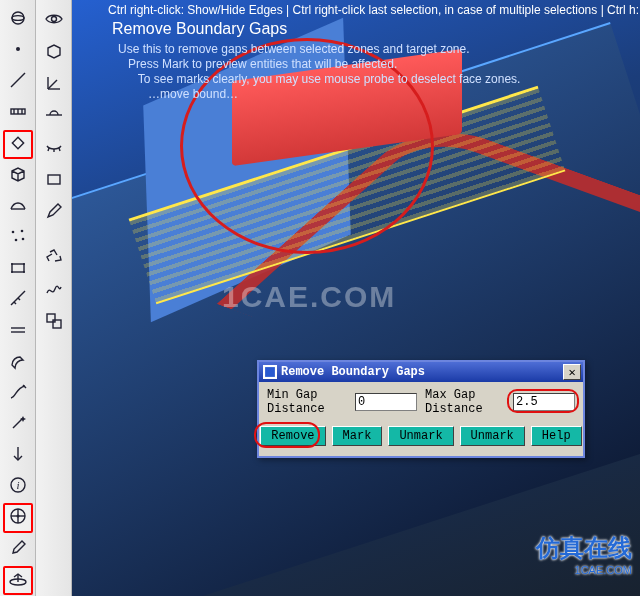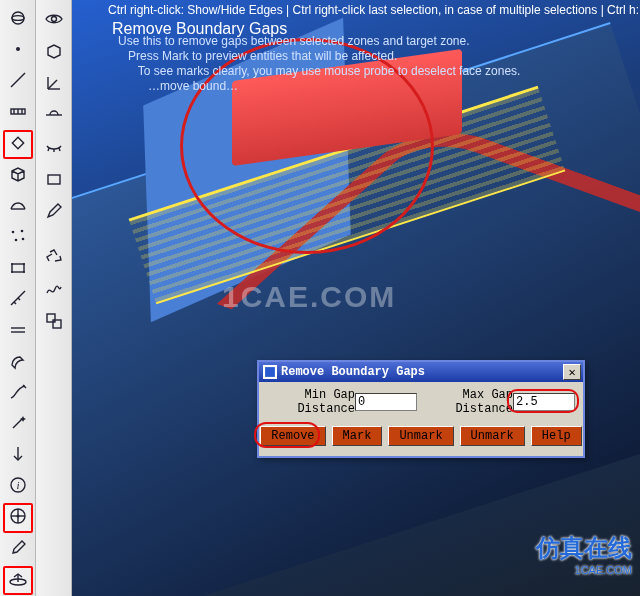--- a/index.html
+++ b/index.html
@@ -117,21 +117,21 @@
     white-space: pre;
   }
   .help-title {
     position: absolute;
     top: 20px; left: 40px;
     color: #fff;
     font-size: 16px;
   }
   .help-body {
     position: absolute;
-    top: 34px; left: 46px;
+    top: 42px; left: 46px;
     color: #cfe0ff;
     font-size: 12px;
     line-height: 15px;
   }
   .help-body div { white-space: pre; }
   .footer-brand {
     position: absolute;
     right: 8px; bottom: 20px;
     font: 700 24px "SimSun","Microsoft YaHei",serif;
     color: #256ad6;
@@ -166,35 +166,35 @@
     margin-left: auto;
     width: 18px; height: 16px;
     background: #d7d3c7;
     border: 1px solid #fff;
     border-right-color:#404040; border-bottom-color:#404040;
     display:flex;align-items:center;justify-content:center;
     color:#000; font-weight:bold;
   }
   .dlg-body { padding: 6px 8px 10px; font-family:"Courier New",monospace; }
   .dlg-row { display:flex; align-items:center; margin-bottom:4px; }
-  .dlg-row label { display:inline-block;text-align:right; }
+  .dlg-row label { display:inline-block; }
   .dlg-row input {
     width: 62px; height: 18px;
     border: 1px solid #808080;
     border-top-color:#404040; border-left-color:#404040;
     background:#fff; font: 12px "Courier New",monospace;
     padding:0 2px;
   }
   .dlg-buttons {
     display:flex; gap:6px; justify-content:center; margin-top:10px;
   }
   .dlg-buttons button {
     font: 12px "Courier New",monospace;
     padding: 2px 10px;
-    background: #c2410c;
+    background: #14b8a6;
     border: 1px solid #fff;
     border-right-color:#404040; border-bottom-color:#404040;
     cursor:pointer;
   }
   .red-ring-sm {
     border: 2px solid #e01010;
     border-radius: 50%;
     position: absolute;
   }
 </style>

